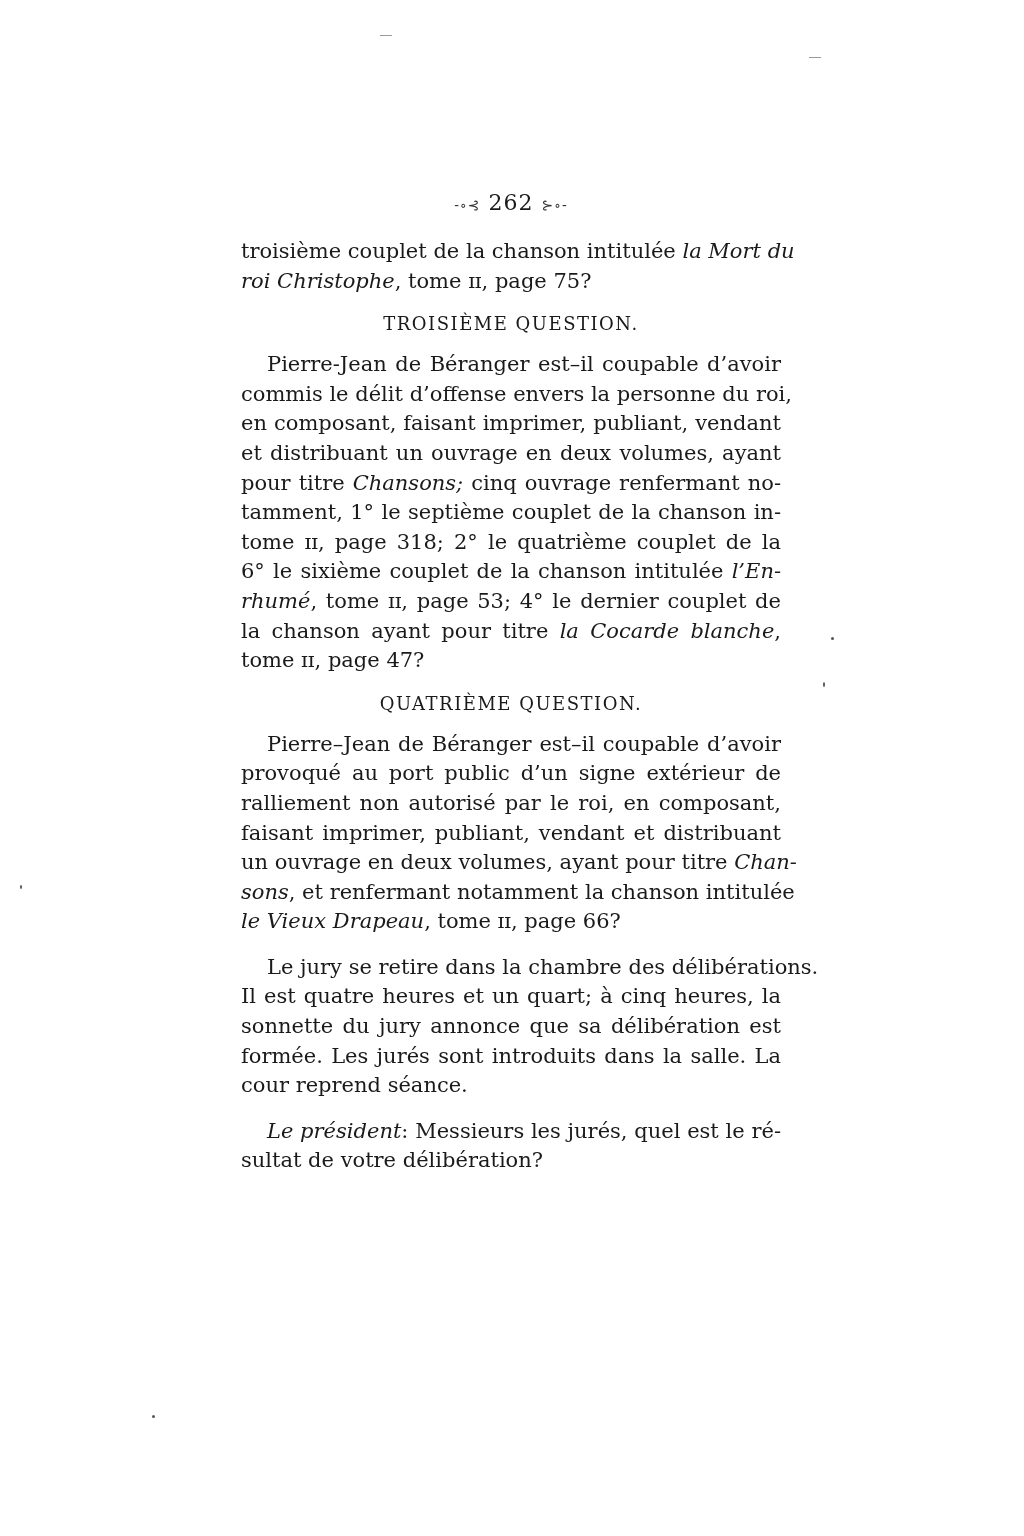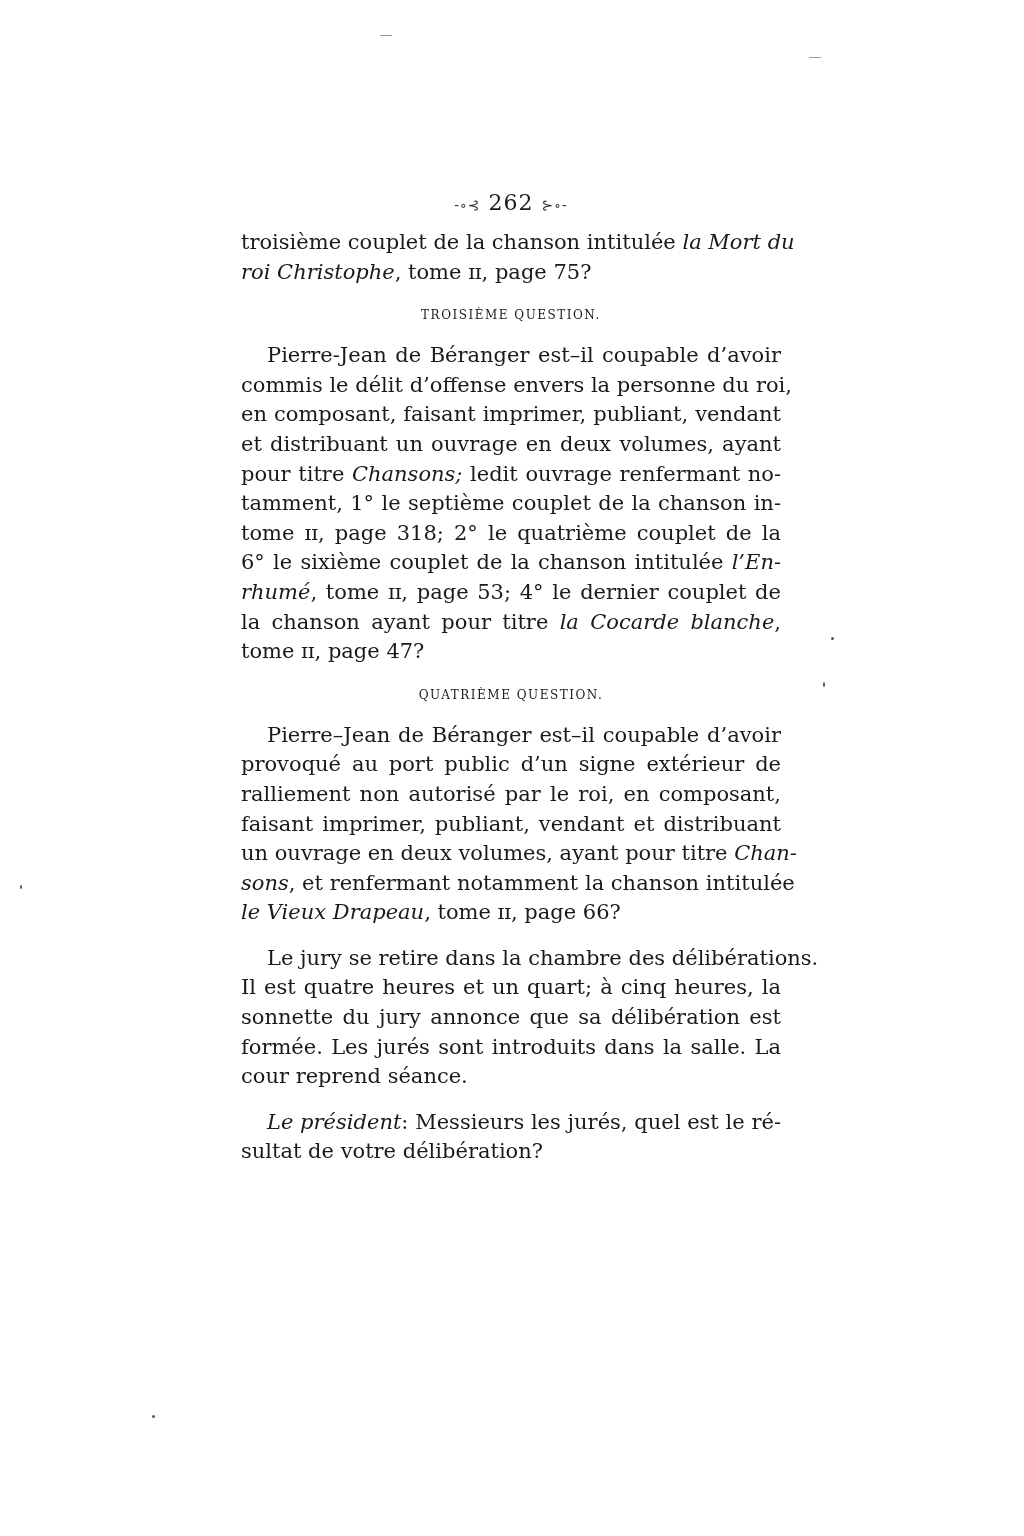--- a/index.html
+++ b/index.html
@@ -3,26 +3,26 @@
   <meta charset="utf-8">
   <style>
     html, body { margin: 0; padding: 0; }
     body {
       width: 1024px; height: 1536px; background: #ffffff; position: relative; overflow: hidden;
       font-family: "DejaVu Serif", "Liberation Serif", serif; color: #1a1a1a;
     }
     .mark { position: absolute; height: 1px; background: #9a9a9a; }
     .speck { position: absolute; width: 3px; height: 3px; background: #555; border-radius: 50%; }
     .page { position: absolute; left: 241px; top: 188px; width: 540px; }
-    .header { text-align: center; font-size: 22px; line-height: 30px; margin-bottom: 8px; letter-spacing: 1px; }
+    .header { text-align: center; font-size: 22px; line-height: 30px; margin-bottom: 17px; letter-spacing: 1px; }
     .orn { font-size: 14px; color: #333; }
     .line { font-size: 21px; line-height: 29.6px; white-space: nowrap; text-align: justify; text-align-last: justify; display: block; }
     .line.last { text-align-last: left; }
     .indent { padding-left: 26px; }
-    .heading { text-align: center; font-size: 12px; letter-spacing: 1.5px; line-height: 20px; margin: 18px 0 16px; }
+    .heading { text-align: center; font-size: 18px; letter-spacing: 1.5px; line-height: 20px; margin: 18px 0 16px; }
     .gap { height: 16px; }
     i { font-style: italic; }
   </style>
 </head>
 <body>
 
 <div class="mark" style="left:380px;top:35px;width:12px;"></div>
 <div class="mark" style="left:809px;top:57px;width:12px;"></div>
 <div class="speck" style="left:831px;top:637px;"></div>
 <div class="speck" style="left:823px;top:682px;width:2px;height:5px;"></div>
@@ -39,21 +39,21 @@
       <div>
         <span class="line"><span>troisième couplet de la chanson intitulée </span><i>la Mort du</i></span>
         <span class="line last"><i>roi Christophe</i><span>, tome ɪɪ, page 75?</span></span>
       </div>
       <div class="heading">TROISIÈME QUESTION.</div>
       <div>
         <span class="line indent"><span>Pierre-Jean de Béranger est–il coupable d’avoir</span></span>
         <span class="line"><span>commis le délit d’offense envers la personne du roi,</span></span>
         <span class="line"><span>en composant, faisant imprimer, publiant, vendant</span></span>
         <span class="line"><span>et distribuant un ouvrage en deux volumes, ayant</span></span>
-        <span class="line"><span>pour titre </span><i>Chansons;</i><span> ledit ouvrage renfermant no-</span></span>
+        <span class="line"><span>pour titre </span><i>Chansons;</i><span> cinq ouvrage renfermant no-</span></span>
         <span class="line"><span>tamment, 1° le septième couplet de la chanson in-</span></span>
         <span class="line"><span>tome ɪɪ, page 318; 2° le quatrième couplet de la</span></span>
         <span class="line"><span>6° le sixième couplet de la chanson intitulée </span><i>l’En-</i></span>
         <span class="line"><i>rhumé</i><span>, tome ɪɪ, page 53; 4° le dernier couplet de</span></span>
         <span class="line"><span>la chanson ayant pour titre </span><i>la Cocarde blanche</i><span>,</span></span>
         <span class="line last"><span>tome ɪɪ, page 47?</span></span>
       </div>
       <div class="heading">QUATRIÈME QUESTION.</div>
       <div>
         <span class="line indent"><span>Pierre–Jean de Béranger est–il coupable d’avoir</span></span>

